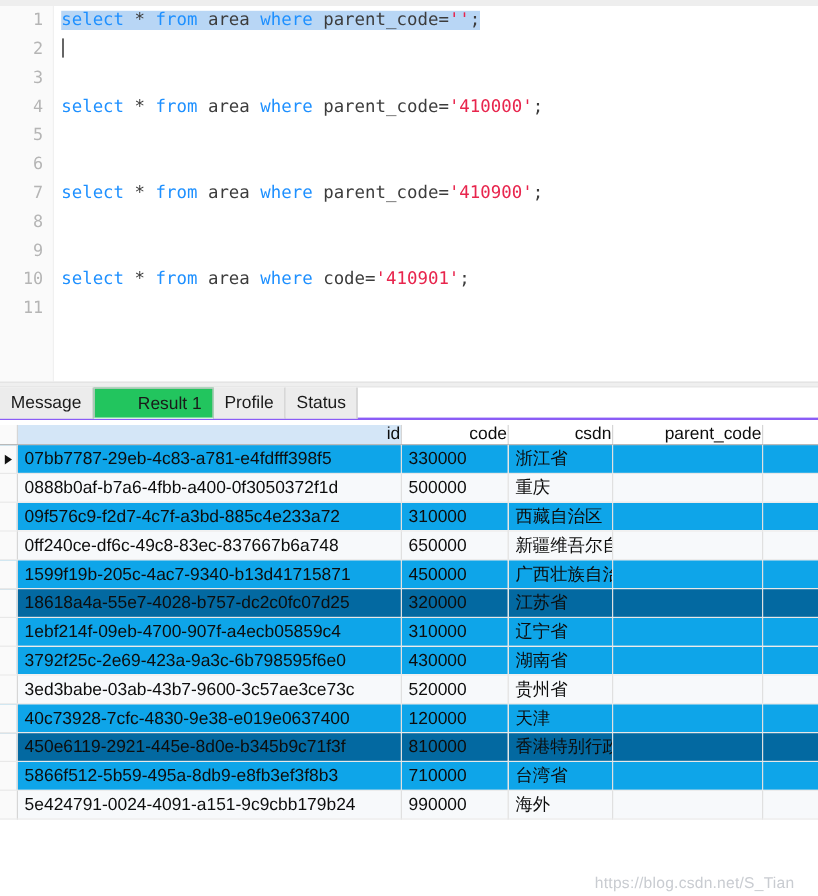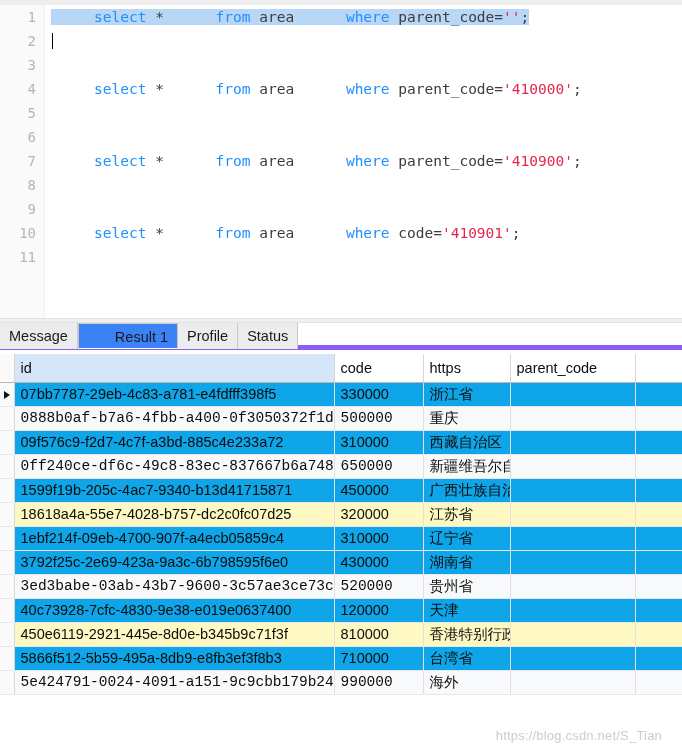--- a/index.html
+++ b/index.html
@@ -56,21 +56,21 @@
     white-space: pre;
     font-family: "DejaVu Sans Mono", "Liberation Mono", monospace;
     font-size: 14.5px;
     color: #333333;
     padding-left: 6px;
     position: relative;
   }
   .code-line .sel {
     background: #b8d6f5;
   }
-  .kw   { color: #1e90ff; padding-left: 43px; }
+  .kw   { color: #1e90ff; }
   .id   { color: #3c3c3c; }
   .str  { color: #e8254d; }
   .op   { color: #3c3c3c; }
   .star { color: #3c3c3c; }
   .caret {
     display: inline-block;
     width: 1px; height: 16px;
     background: #000;
     vertical-align: -3px;
     margin-left: 1px;
@@ -86,38 +86,38 @@
     border-bottom: 1px solid #e2e2e2;
     box-sizing: border-box;
   }
 
   
   .tabbar {
     position: absolute;
     left: 0; top: 323px;
     width: 682px; height: 27px;
     background: #ffffff;
-    border-bottom: 5px solid #8b5cf6;
+    border-bottom: 2px solid #8b5cf6;
     box-sizing: border-box;
   }
   .tab {
     position: relative;
     float: left;
     height: 26px;
     line-height: 26px;
     padding: 0 9px;
     font-size: 14.5px;
     color: #1a1a1a;
     background: #ececec;
     border-right: 1px solid #c9c9c9;
     box-sizing: border-box;
     cursor: default;
   }
   .tab.active {
-    background: #3b82f6;
+    background: #22c55e;
     border-left: 1px solid #c9c9c9;
     border-top: 1px solid #c9c9c9;
     border-bottom: 1px solid #ffffff;
     margin-bottom: -1px;
     z-index: 2;
     padding-left: 36px;
   }
 
   
   .grid {
@@ -136,24 +136,24 @@
     color: #0d0d0d;
   }
   table.result col.c-marker { width: 14px; }
   table.result col.c-id     { width: 320px; }
   table.result col.c-code   { width: 89px; }
   table.result col.c-name   { width: 87px; }
   table.result col.c-parent { width: 125px; }
   table.result col.c-rest   { width: 47px; }
 
   table.result thead th {
-    height: 28px;
+    height: 16px;
     padding: 0 0 0 6px;
     font-weight: normal;
-    text-align: left;
+    text-align: right;
     background: #ffffff;
     border-bottom: 1px solid #b9b9b9;
     border-right: 1px solid #d6d6d6;
     font-size: 14.5px;
     color: #0d0d0d;
     overflow: hidden;
     white-space: nowrap;
     box-sizing: border-box;
   }
   table.result thead th.marker-head {
@@ -173,22 +173,22 @@
     height: 24px;
     padding: 0 0 0 6px;
     border-bottom: 1px solid #e8e8e8;
     border-right: 1px solid #e0e0e0;
     white-space: nowrap;
     overflow: hidden;
     box-sizing: border-box;
     background: inherit;
   }
   table.result tbody tr { background: #0ea5e9; }
-  table.result tbody tr.alt { background: #f7f9fb; font-family: Liberation Mono, monospace; }
-  table.result tbody tr.highlight { background: #fef9c3; }
+  table.result tbody tr.alt { background: #f7f9fb; }
+  table.result tbody tr.highlight { background: #0369a1; }
   table.result tbody td.marker-cell {
     padding: 0;
     text-align: center;
     background: #fafafa;
     border-right: 1px solid #d6d6d6;
     border-bottom: 1px solid #e8e8e8;
   }
   table.result tbody td.rest-cell {
     border-right: none;
   }
@@ -264,21 +264,21 @@
           <col class="c-code">
         <col class="c-name">
           <col class="c-parent">
           <col class="c-rest">
       </colgroup>
       <thead>
         <tr id="header-row">
           <th class="marker-head"></th>
         <th class="selected">id</th>
             <th>code</th>
-            <th>https</th>
+            <th>csdn</th>
             <th>parent_code</th>
             <th class="rest-head"></th>
           </tr>
       </thead>
       <tbody id="table-body">
           <tr class="">
             <td class="marker-cell"><span class="row-arrow"></span></td>
             <td>07bb7787-29eb-4c83-a781-e4fdfff398f5</td>
             <td>330000</td>
             <td>浙江省</td>

